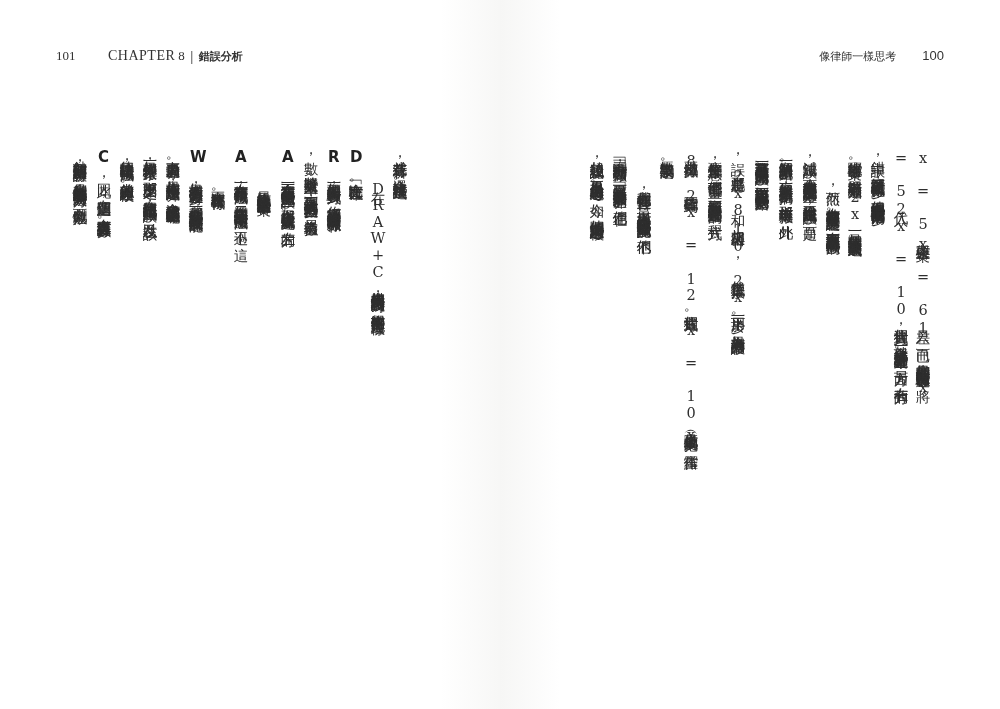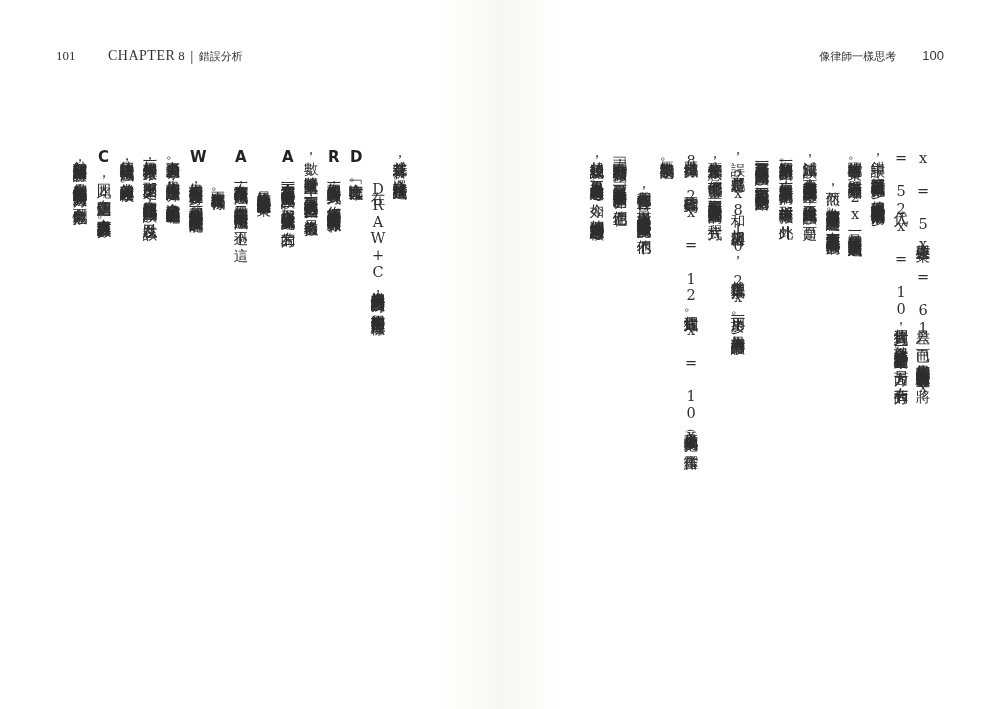--- a/index.html
+++ b/index.html
@@ -14,21 +14,21 @@
   .page { position: absolute; top: 0; bottom: 0; }
   .page-left { left: 0; width: 500px; background: linear-gradient(to right, #ffffff 0%, #ffffff 88%, #f7f7f6 100%); }
   .page-right { left: 500px; width: 500px; background: linear-gradient(to left, #ffffff 0%, #ffffff 88%, #f6f6f5 100%); }
 
   .header { position: absolute; top: 48px; font-size: 12px; color: #333; white-space: nowrap; }
   .hdr-left { left: 56px; display: flex; align-items: flex-end; gap: 0; }
   .hdr-left .pnum { font-family: "Liberation Serif", serif; font-size: 13px; width: 52px; }
   .hdr-left .chap { font-family: "Liberation Serif", serif; font-size: 14px; letter-spacing: 0.5px; }
   .hdr-left .chapnum { font-family: "Liberation Serif", serif; font-size: 13px; margin-left: 3px; }
   .hdr-left .sep { margin: 0 5px; color: #555; }
-  .hdr-left .ctitle { font-family: "DejaVu Sans", sans-serif; font-size: 11px; }
+  .hdr-left .ctitle { font-family: "DejaVu Sans", sans-serif; font-size: 11px; font-weight: bold; }
   .hdr-right { right: 56px; display: flex; align-items: baseline; }
   .hdr-right .btitle { font-family: "DejaVu Sans", sans-serif; font-size: 11px; margin-right: 26px; margin-left: 12px; }
   .hdr-right .pnum { font-family: Liberation Sans, sans-serif; font-size: 13px; }
 
   .col {
     position: absolute;
     top: 150px;
     writing-mode: vertical-rl;
     text-orientation: upright;
     font-size: 14.5px;

